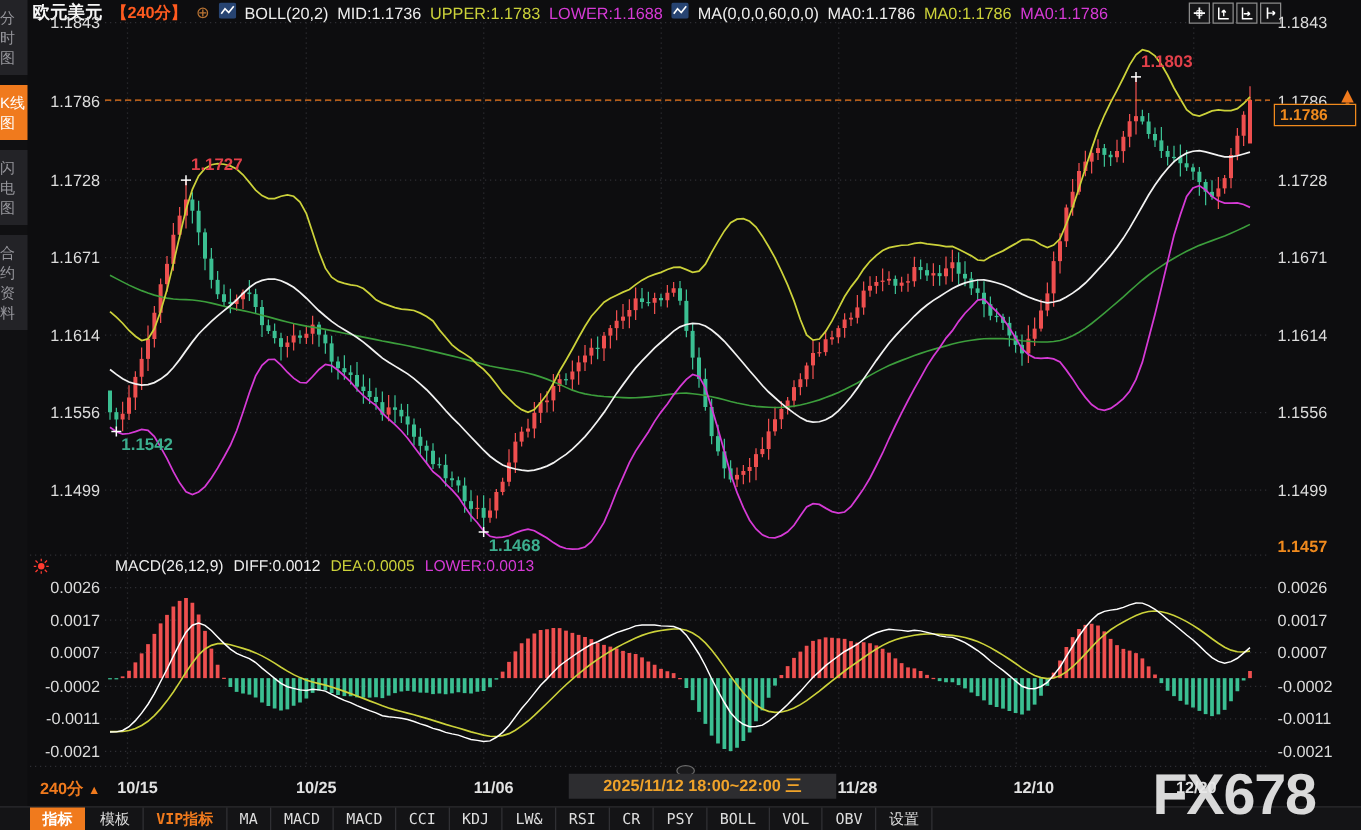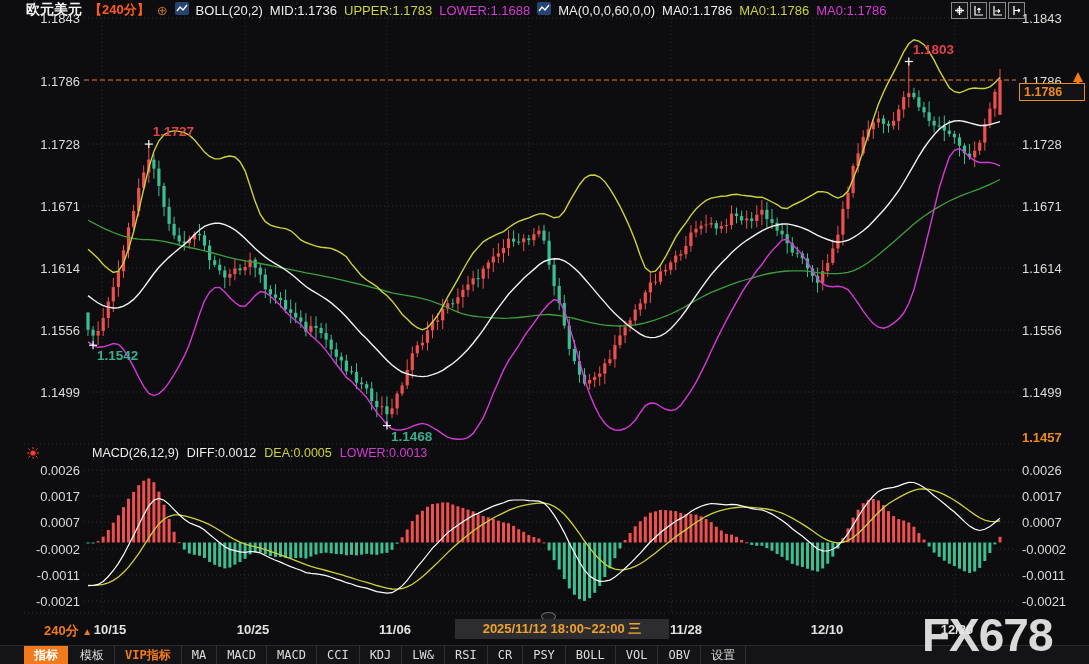--- a/index.html
+++ b/index.html
@@ -28,21 +28,21 @@
   .ylab.right{left:1022px;width:64px;text-align:left;}
   .ylab.orange{color:#f08a1d;font-weight:bold;}
   #cur-price-box{position:absolute;left:1019px;top:83px;width:60px;height:16px;border:1px solid #f08a1d;
                  background:#131315;color:#f08a1d;font-size:12.5px;font-weight:bold;line-height:16px;padding-left:4px;}
   
   #macd-header{position:absolute;left:24px;top:446px;height:16px;display:flex;align-items:flex-start;font-size:12.5px;white-space:nowrap;}
   #macd-header span{margin-right:8px;}
   
   #xaxis{position:absolute;left:0;top:615px;width:1089px;height:30px;}
   .xlab{position:absolute;top:7px;transform:translateX(-50%);font-weight:bold;font-size:13px;color:#e2e2e2;}
-  #period-label{position:absolute;left:44px;top:7px;color:#f07a1d;font-weight:bold;font-size:13px;}
+  #period-label{position:absolute;left:32px;top:7px;color:#f07a1d;font-weight:bold;font-size:13px;}
   #period-label .tri{font-size:10px;}
   #tooltip{position:absolute;left:455px;top:4px;width:214px;height:20px;background:#2d2d30;color:#f0a32a;
            font-size:13px;font-weight:bold;text-align:center;line-height:20px;}
   #axis-handle{position:absolute;left:541px;top:-3px;width:13px;height:7px;border:1px solid #6b6b6b;border-radius:50%;background:#1a1a1c;}
   
   #toolbar{position:absolute;left:0;top:645px;width:1089px;height:19px;background:#141416;border-top:1px solid #2b2b2e;
            display:flex;align-items:stretch;padding-left:24px;box-sizing:border-box;}
   .tb-item{display:flex;align-items:center;padding:0 10px;font-size:12px;color:#dddddd;border-right:1px solid #303034;cursor:pointer;
            font-family:"DejaVu Sans Mono","Liberation Sans",monospace;}
   .tb-item.active{background:#f07a1d;color:#ffffff;font-weight:bold;border-right:none;margin-right:2px;}
@@ -660,20 +660,26 @@
         <line x1="386.9353" y1="421.6" x2="386.9353" y2="429.6"></line>
       </g>
       <text x="390.9353" y="440.6" fill="#3cae8e" font-size="13.5" font-weight="bold" font-family="Liberation Sans,DejaVu Sans,sans-serif">1.1468</text>
       <g stroke="#ffffff" stroke-width="1.2">
         <line x1="904.8054" y1="61.5" x2="912.8054" y2="61.5"></line>
         <line x1="908.8054" y1="57.5" x2="908.8054" y2="65.5"></line>
       </g>
       <text x="912.8054" y="53.5" fill="#e3404a" font-size="13.5" font-weight="bold" font-family="Liberation Sans,DejaVu Sans,sans-serif">1.1803</text>
     </svg>
 
+  <div id="sidebar">
+      <div class="side-tab" style="white-space: pre-line;">分时图</div>
+      <div class="side-tab active" style="white-space: pre-line;">K线图</div>
+      <div class="side-tab" style="white-space: pre-line;">闪电图</div>
+      <div class="side-tab" style="white-space: pre-line;">合约资料</div>
+    </div>
 
   <div id="header">
     <span class="sym">欧元美元</span>
     <span class="period">【240分】</span>
     <span class="oplus">⊕</span>
     <span class="mini-ic"><svg width="14" height="13">
           <rect width="14" height="13" rx="2" fill="#274472"></rect>
           <polyline points="2,9 5,5 8,8 12,3" stroke="#ffffff" fill="none" stroke-width="1.3"></polyline>
         </svg></span>
     <span class="wht">BOLL(20,2)</span>

